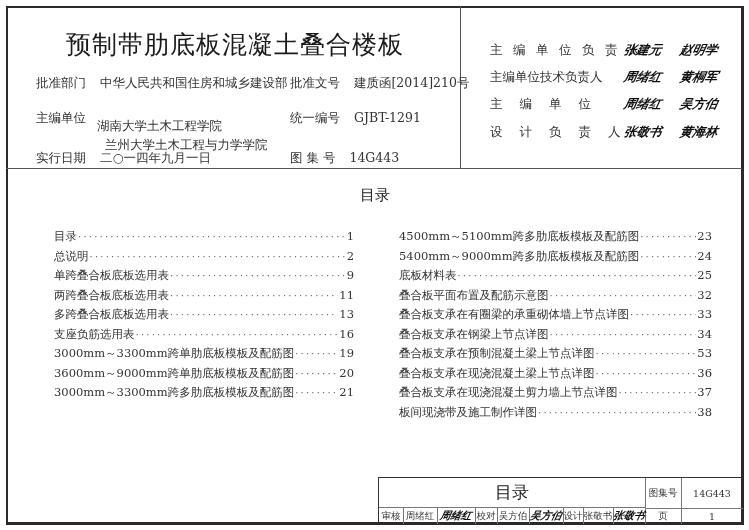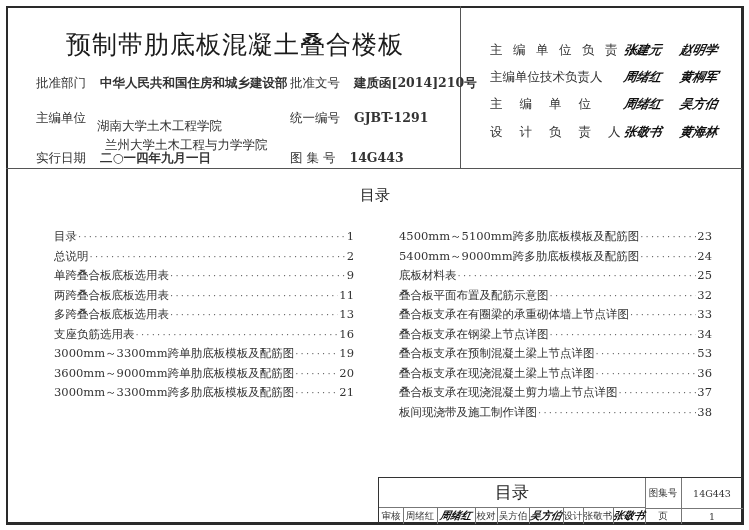--- a/index.html
+++ b/index.html
@@ -8,21 +8,21 @@
     .frame { position: absolute; left: 6px; top: 6px; width: 733px; height: 514px;
              border: 2px solid #2a2a2a; border-right-width: 3px; border-bottom-width: 3px; box-sizing: content-box; }
     .hdiv { position: absolute; left: 6px; top: 168px; width: 736px; height: 0; border-top: 1.5px solid #555; }
     .vdiv { position: absolute; left: 460px; top: 6px; width: 0; height: 162px; border-left: 1.5px solid #555; }
 
     .main-title { position: absolute; left: 60px; top: 28px; width: 350px; text-align: center;
                   font-family: "DejaVu Sans", "Liberation Sans", sans-serif; font-size: 25px; letter-spacing: 1px; color: #1a1a1a; }
 
     .info { position: absolute; font-size: 12.5px; color: #333; white-space: nowrap; }
     .info .lbl { display: inline-block; }
-    .info .val { display: inline-block; font-weight: bold; }
+    .info .val { display: inline-block; }
 
     .sig-label { position: absolute; left: 490px; font-size: 12.5px; color: #333; white-space: nowrap; }
     .sig-label.spaced { letter-spacing: 10.5px; }
     .sig { position: absolute; font-family: "DejaVu Serif", serif; font-style: italic; font-weight: bold;
            font-size: 12.5px; color: #111; transform: skewX(-12deg); white-space: nowrap; }
 
     .toc-title { position: absolute; left: 340px; top: 186px; width: 70px; text-align: center;
                  font-family: "DejaVu Sans", "Liberation Sans", sans-serif; font-size: 15px; color: #222; }
 
     .toc-col { position: absolute; top: 229px; }

